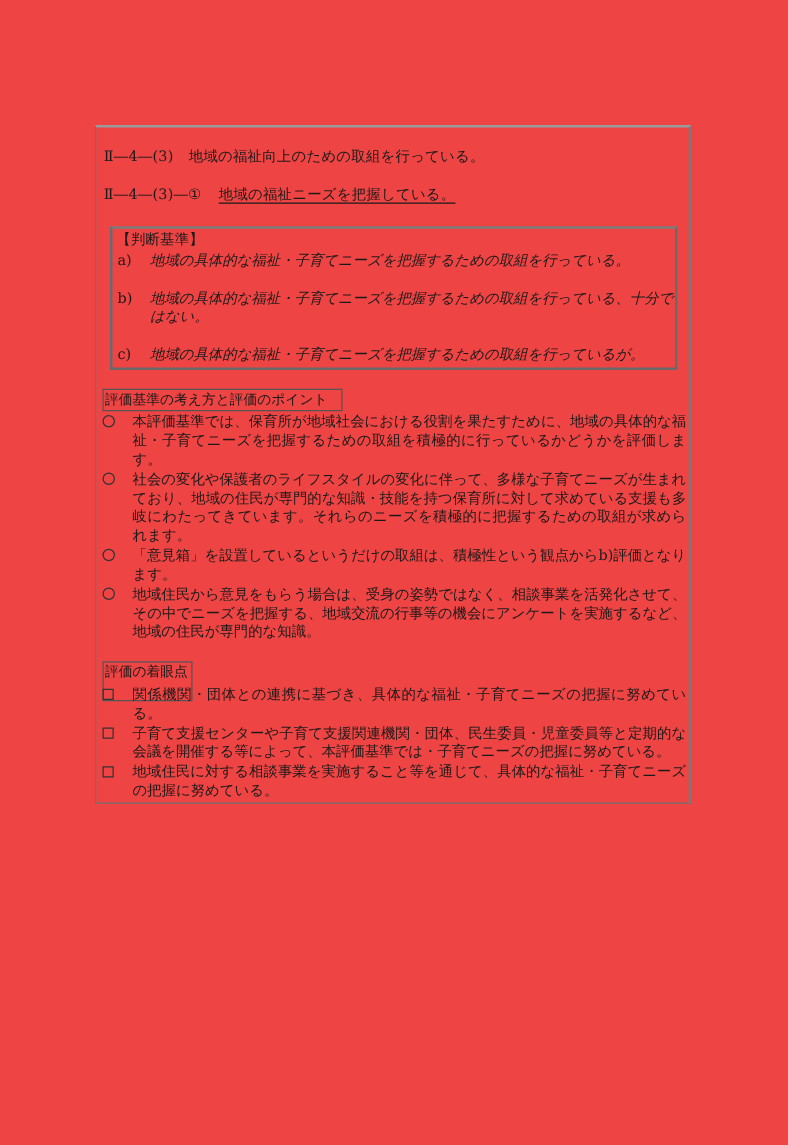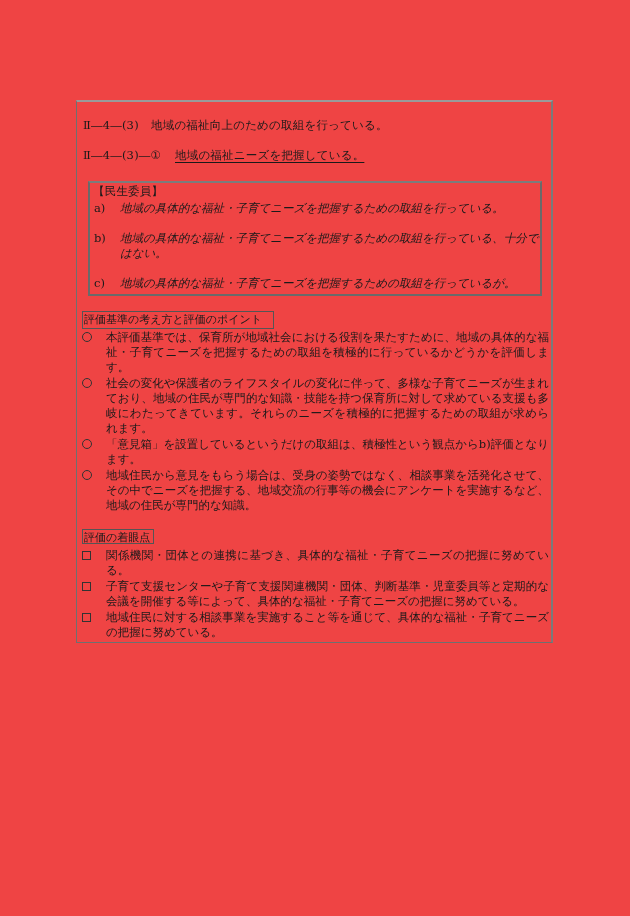--- a/index.html
+++ b/index.html
@@ -81,21 +81,21 @@
     .label-box {
       position: absolute;
       border: 1px solid #555;
       font-size: 11px;
       line-height: 15px;
       padding: 0 1px;
       white-space: nowrap;
       box-sizing: border-box;
     }
     .label-points { left: 82px; top: 311px; width: 192px; height: 18px; }
-    .label-focus  { left: 82px; top: 529px; width: 72px; height: 15px; }
+    .label-focus  { left: 82px; top: 529px; width: 72px; height: 32px; }
 
     .bullet-item {
       position: absolute;
       left: 82px;
       width: 466px;
       font-size: 11.5px;
       line-height: 15px;
     }
     .bullet-item .mark {
       position: absolute;
@@ -138,21 +138,21 @@
 
   <div class="line heading1">
     <span class="num">Ⅱ―4―(3)</span><span>地域の福祉向上のための取組を行っている。</span>
   </div>
 
   <div class="line heading2">
     <span class="num">Ⅱ―4―(3)―①</span><span>地域の福祉ニーズを把握している。</span>
   </div>
 
   <div class="criteria-box"></div>
-  <div class="line criteria-title">【民生委員】</div>
+  <div class="line criteria-title">【判断基準】</div>
 
   <div class="crit-row" style="top:201px;">
     <span class="letter">a)</span>
     <span class="text">地域の具体的な福祉・子育てニーズを把握するための取組を行っている。</span>
   </div>
   <div class="crit-row" style="top:231px;">
     <span class="letter">b)</span>
     <span class="text">地域の具体的な福祉・子育てニーズを把握するための取組を行っている、十分ではない。</span>
   </div>
   <div class="crit-row" style="top:276px;">
@@ -180,20 +180,20 @@
   </div>
 
   <div class="label-box label-focus">評価の着眼点</div>
 
   <div class="bullet-item" style="top:548px;">
     <span class="mark"><span class="checkbox-mark"></span></span>
     <span class="text">関係機関・団体との連携に基づき、具体的な福祉・子育てニーズの把握に努めている。</span>
   </div>
   <div class="bullet-item" style="top:579px;">
     <span class="mark"><span class="checkbox-mark"></span></span>
-    <span class="text">子育て支援センターや子育て支援関連機関・団体、判断基準・児童委員等と定期的な会議を開催する等によって、具体的な福祉・子育てニーズの把握に努めている。</span>
+    <span class="text">子育て支援センターや子育て支援関連機関・団体、民生委員・児童委員等と定期的な会議を開催する等によって、本評価基準では・子育てニーズの把握に努めている。</span>
   </div>
   <div class="bullet-item" style="top:610px;">
     <span class="mark"><span class="checkbox-mark"></span></span>
     <span class="text">地域住民に対する相談事業を実施すること等を通じて、具体的な福祉・子育てニーズの把握に努めている。</span>
   </div>
 
 </div>
 
 </body></html>

